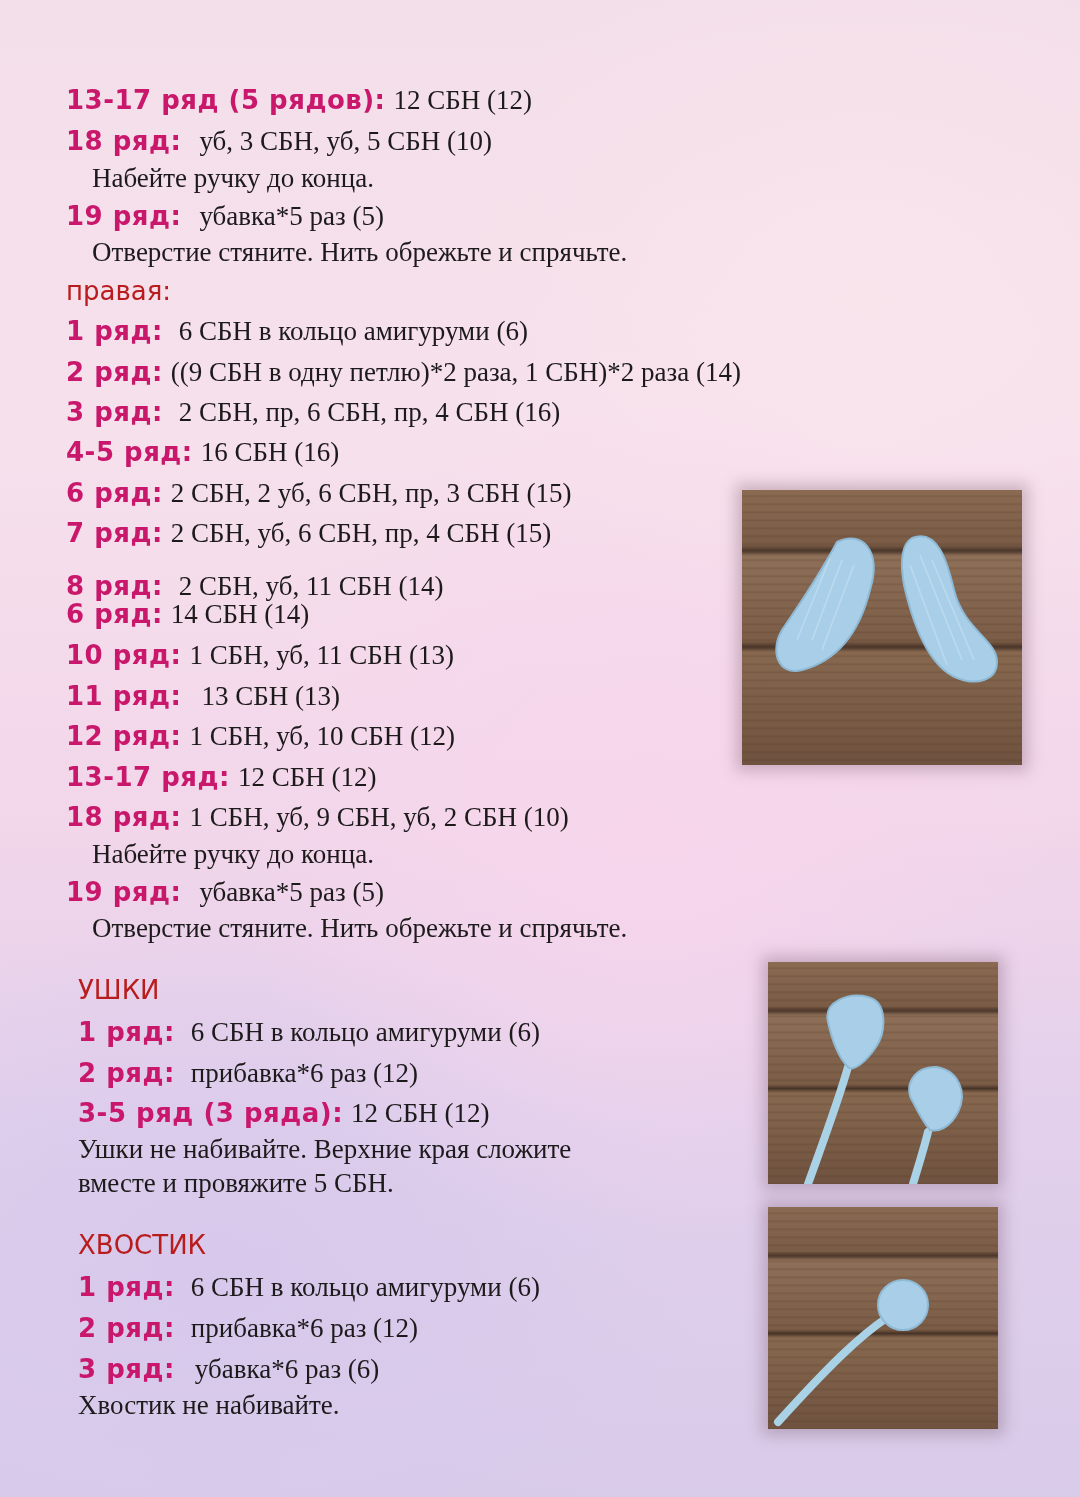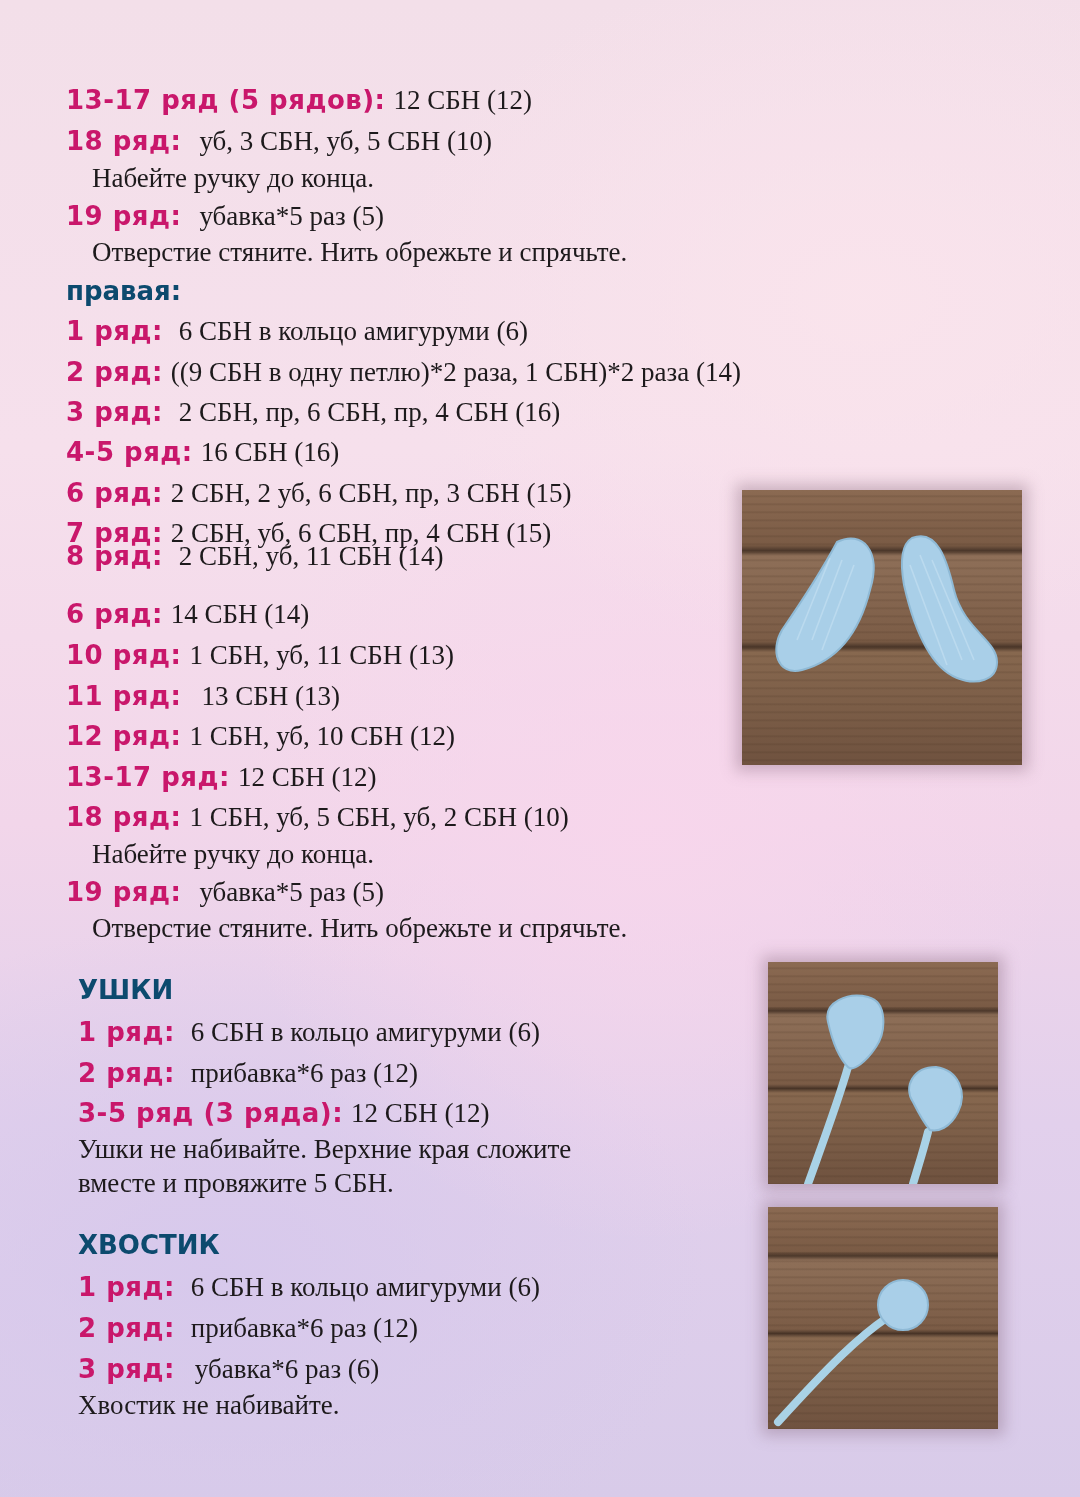--- a/index.html
+++ b/index.html
@@ -20,21 +20,21 @@
   }
   .line.ind { left: 92px; }
   .line.ind2 { left: 78px; }
   .lbl {
     color: #c9176b; font-weight: bold;
     font-family: "DejaVu Sans", "Liberation Sans", sans-serif;
     font-size: 26px; letter-spacing: 0.5px;
   }
   .body { margin-left: 8px; }
   .heading {
-    position: absolute; color: #0c4a6e; font-weight: bold;
+    position: absolute; color: #b91c1c; font-weight: normal;
     font-family: "DejaVu Sans", "Liberation Sans", sans-serif;
     font-size: 26px;
   }
   .photo {
     position: absolute; overflow: hidden;
     box-shadow: 0 0 14px 6px rgba(120,90,110,0.35);
     background:
       repeating-linear-gradient(180deg, rgba(0,0,0,0) 0px, rgba(0,0,0,0) 5px, rgba(60,40,25,0.18) 6px, rgba(0,0,0,0) 8px),
       linear-gradient(180deg, #8b6a52 0%, #7a5b45 20%, #4c382b 22%, #8e6f58 24%, #7b5c46 55%, #4a3629 57%, #87684f 59%, #6f523f 100%);
   }
@@ -49,27 +49,27 @@
 <div class="line" style="top:199px"><span class="lbl">19 ряд:</span><span class="body" style="margin-left:18px">убавка*5 раз (5)</span></div>
 <div class="line ind" style="top:235px">Отверстие стяните. Нить обрежьте и спрячьте.</div>
 
 <div class="heading" style="left:66px; top:276px;">правая:</div>
 <div class="line" style="top:314px"><span class="lbl">1 ряд:</span><span class="body" style="margin-left:16px">6 СБН в кольцо амигуруми (6)</span></div>
 <div class="line" style="top:355px"><span class="lbl">2 ряд:</span><span class="body">((9 СБН в одну петлю)*2 раза, 1 СБН)*2 раза (14)</span></div>
 <div class="line" style="top:395px"><span class="lbl">3 ряд:</span><span class="body" style="margin-left:16px">2 СБН, пр, 6 СБН, пр, 4 СБН (16)</span></div>
 <div class="line" style="top:435px"><span class="lbl">4-5 ряд:</span><span class="body">16 СБН (16)</span></div>
 <div class="line" style="top:476px"><span class="lbl">6 ряд:</span><span class="body">2 СБН, 2 уб, 6 СБН, пр, 3 СБН (15)</span></div>
 <div class="line" style="top:516px"><span class="lbl">7 ряд:</span><span class="body">2 СБН, уб, 6 СБН, пр, 4 СБН (15)</span></div>
-<div class="line" style="top:539px"><span class="lbl">8 ряд:</span><span class="body" style="margin-left:16px">2 СБН, уб, 11 СБН (14)</span></div>
+<div class="line" style="top:569px"><span class="lbl">8 ряд:</span><span class="body" style="margin-left:16px">2 СБН, уб, 11 СБН (14)</span></div>
 <div class="line" style="top:597px"><span class="lbl">6 ряд:</span><span class="body">14 СБН (14)</span></div>
 <div class="line" style="top:638px"><span class="lbl">10 ряд:</span><span class="body">1 СБН, уб, 11 СБН (13)</span></div>
 <div class="line" style="top:679px"><span class="lbl">11 ряд:</span><span class="body" style="margin-left:20px">13 СБН (13)</span></div>
 <div class="line" style="top:719px"><span class="lbl">12 ряд:</span><span class="body">1 СБН, уб, 10 СБН (12)</span></div>
 <div class="line" style="top:760px"><span class="lbl">13-17 ряд:</span><span class="body">12 СБН (12)</span></div>
-<div class="line" style="top:800px"><span class="lbl">18 ряд:</span><span class="body">1 СБН, уб, 5 СБН, уб, 2 СБН (10)</span></div>
+<div class="line" style="top:800px"><span class="lbl">18 ряд:</span><span class="body">1 СБН, уб, 9 СБН, уб, 2 СБН (10)</span></div>
 <div class="line ind" style="top:837px">Набейте ручку до конца.</div>
 <div class="line" style="top:875px"><span class="lbl">19 ряд:</span><span class="body" style="margin-left:18px">убавка*5 раз (5)</span></div>
 <div class="line ind" style="top:911px">Отверстие стяните. Нить обрежьте и спрячьте.</div>
 
 <div class="heading" style="left:78px; top:975px;">УШКИ</div>
 <div class="line ind2" style="top:1015px"><span class="lbl">1 ряд:</span><span class="body" style="margin-left:16px">6 СБН в кольцо амигуруми (6)</span></div>
 <div class="line ind2" style="top:1056px"><span class="lbl">2 ряд:</span><span class="body" style="margin-left:16px">прибавка*6 раз (12)</span></div>
 <div class="line ind2" style="top:1096px"><span class="lbl">3-5 ряд (3 ряда):</span><span class="body">12 СБН (12)</span></div>
 <div class="line ind2" style="top:1132px">Ушки не набивайте. Верхние края сложите</div>
 <div class="line ind2" style="top:1166px">вместе и провяжите 5 СБН.</div>

